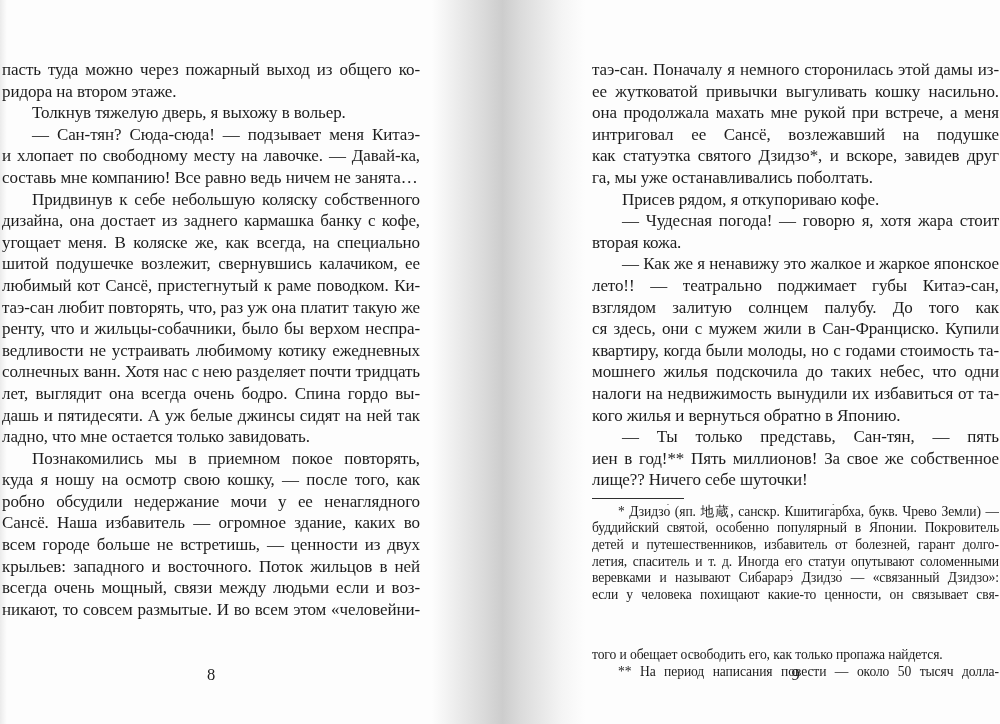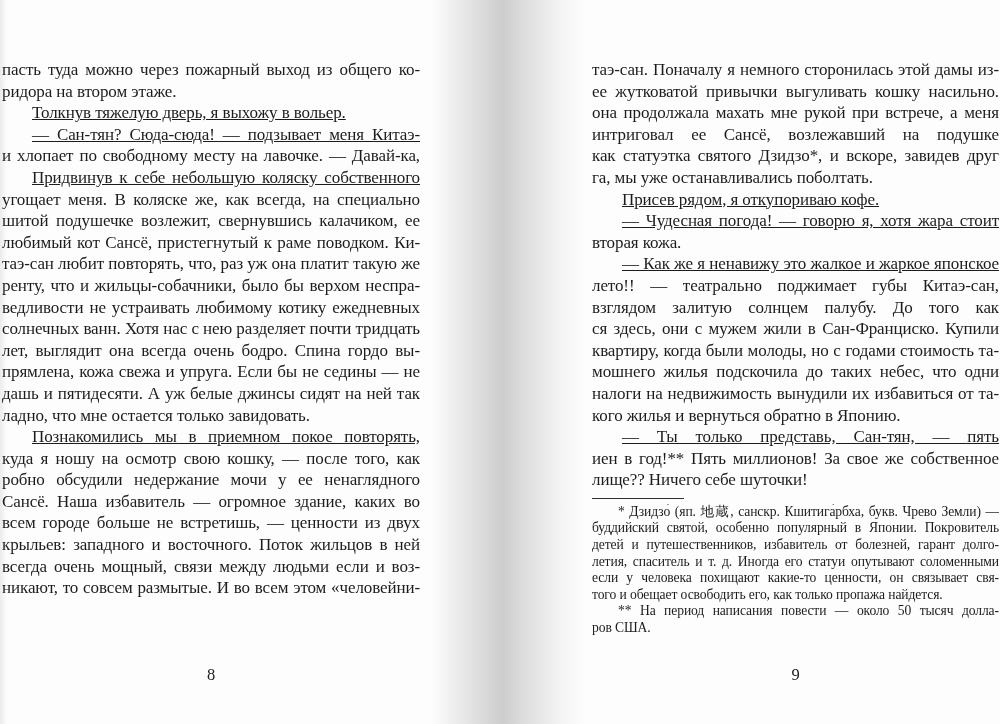--- a/index.html
+++ b/index.html
@@ -29,27 +29,27 @@
   }
   .column { position:absolute; top:59px; }
   #left-col  { left:2px;   width:418px; }
   #right-col { left:592px; width:407px; }
   .line {
     font-size:17px; line-height:21.6px; height:21.6px;
     text-align:justify; text-align-last:justify;
     letter-spacing:-0.1px; overflow:hidden; white-space:normal;
   }
   .line.last { text-align-last:left; }
-  .line.indent { padding-left:30px;text-decoration:underline; }
+  .line.indent { padding-left:30px; }
   .fn {
     font-size:13.6px; line-height:16.6px; height:16.6px;
     text-align:justify; text-align-last:justify;
     letter-spacing:-0.1px; overflow:hidden;
   }
-  .fn.last { text-align-last:left; }
+  .fn.last { text-align-last:left;margin-top:44px; }
   .fn.indent { padding-left:26px; }
   #fn-rule {
     width:92px; height:0;
     border-top:1px solid #2f2f2f;
     margin:7px 0 5px 0;
   }
   .page-number {
     position:absolute; top:665px; font-size:16.5px; text-align:center;
   }
   #pn-left  { left:2px;   width:418px; }
@@ -61,30 +61,31 @@
 <div>
   <div class="gutter"></div>
   <div class="edge-left"></div>
 
   <div class="column" id="left-col">
       <div class="line">пасть туда можно через пожарный выход из общего ко-</div>
       <div class="line last">ридора на втором этаже.</div>
       <div class="line indent last">Толкнув тяжелую дверь, я выхожу в вольер.</div>
       <div class="line indent">— Сан-тян? Сюда-сюда! — подзывает меня Китаэ-сан</div>
       <div class="line">и хлопает по свободному месту на лавочке. — Давай-ка,</div>
+      <div class="line last">составь мне компанию! Все равно ведь ничем не занята…</div>
       <div class="line indent">Придвинув к себе небольшую коляску собственного</div>
+      <div class="line">дизайна, она достает из заднего кармашка банку с кофе,</div>
       <div class="line">угощает меня. В коляске же, как всегда, на специально</div>
       <div class="line">шитой подушечке возлежит, свернувшись калачиком, ее</div>
       <div class="line">любимый кот Сансё, пристегнутый к раме поводком. Ки-</div>
       <div class="line">таэ-сан любит повторять, что, раз уж она платит такую же</div>
       <div class="line">ренту, что и жильцы-собачники, было бы верхом неспра-</div>
       <div class="line">ведливости не устраивать любимому котику ежедневных</div>
       <div class="line">солнечных ванн. Хотя нас с нею разделяет почти тридцать</div>
       <div class="line">лет, выглядит она всегда очень бодро. Спина гордо вы-</div>
-      <div class="line">прямлена, кожа свежа и упруга. Если бы не седины — не</div>
       <div class="line">дашь и пятидесяти. А уж белые джинсы сидят на ней так</div>
       <div class="line last">ладно, что мне остается только завидовать.</div>
       <div class="line indent">Познакомились мы в приемном покое повторять,</div>
       <div class="line">куда я ношу на осмотр свою кошку, — после того, как под-</div>
       <div class="line">робно обсудили недержание мочи у ее ненаглядного</div>
       <div class="line">Сансё. Наша избавитель — огромное здание, каких во</div>
       <div class="line">всем городе больше не встретишь, — ценности из двух</div>
       <div class="line">крыльев: западного и восточного. Поток жильцов в ней</div>
       <div class="line">всегда очень мощный, связи между людьми если и воз-</div>
       <div class="line">никают, то совсем размытые. И во всем этом «человейни-</div>
@@ -112,20 +113,21 @@
         <div class="line indent">— Ты только представь, Сан-тян, — пять миллионов</div>
         <div class="line">иен в год!** Пять миллионов! За свое же собственное жи-</div>
         <div class="line last">лище?? Ничего себе шуточки!</div>
       </div>
     <div id="fn-rule"></div>
     <div>
         <div class="fn indent">* Дзидзо́ (яп. 地蔵, санскр. Кшитига́рбха, букв. Чрево Земли) —</div>
         <div class="fn">буддийский святой, особенно популярный в Японии. Покровитель</div>
         <div class="fn">детей и путешественников, избавитель от болезней, гарант долго-</div>
         <div class="fn">летия, спаситель и т. д. Иногда его статуи опутывают соломенными</div>
+        <div class="fn">веревками и называют Сибарарэ́ Дзидзо́ — «связанный Дзидзо»:</div>
         <div class="fn">если у человека похищают какие-то ценности, он связывает свя-</div>
         <div class="fn last">того и обещает освободить его, как только пропажа найдется.</div>
         <div class="fn indent">** На период написания повести — около 50 тысяч долла-</div>
         <div class="fn last">ров США.</div>
       </div>
   </div>
 
   <div class="page-number" id="pn-left">8</div>
   <div class="page-number" id="pn-right">9</div>
 </div>

